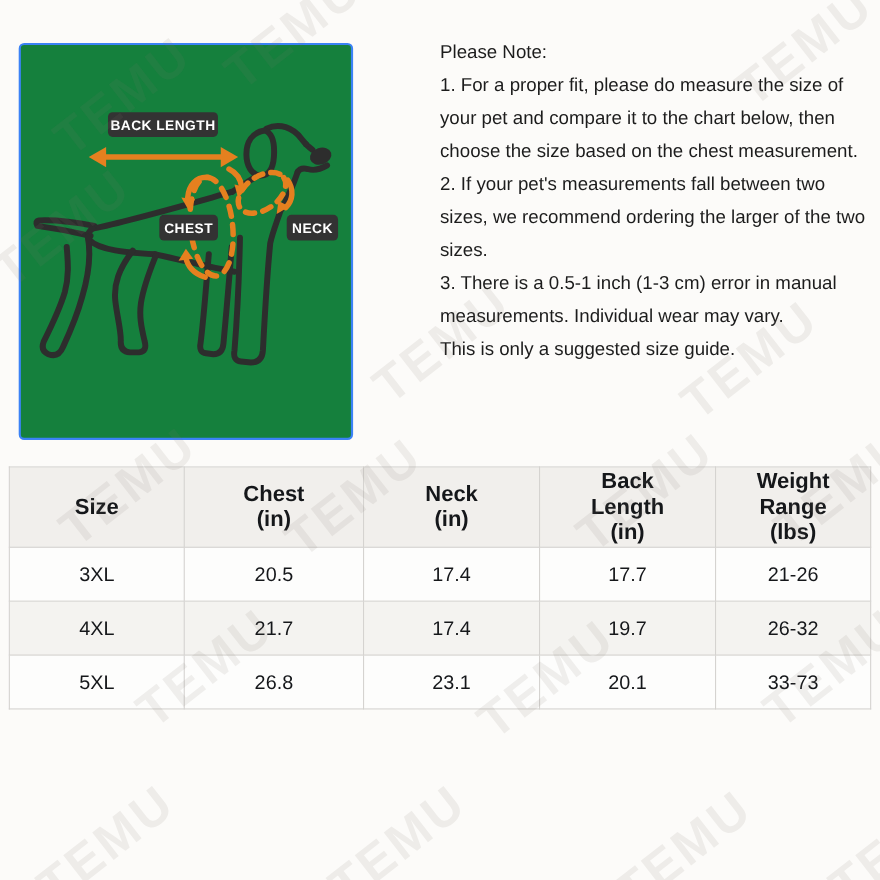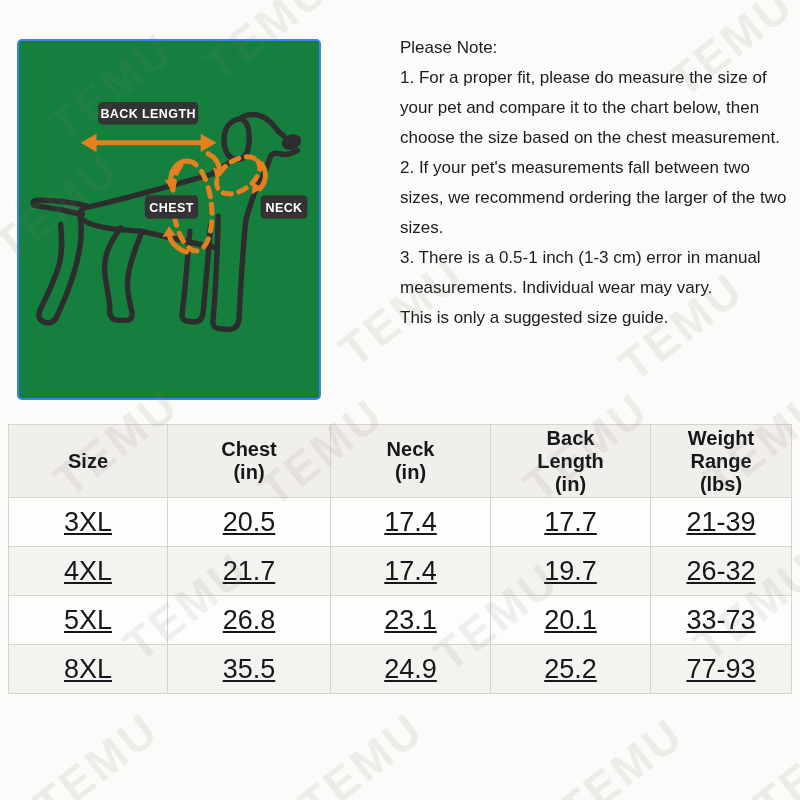--- a/index.html
+++ b/index.html
@@ -34,21 +34,21 @@
     background:#fdfdfc;
   }
   .size-chart th, .size-chart td {
     border:1px solid #d5d3d0; text-align:center; vertical-align:middle;
     color:#15171a;
   }
   .size-chart th {
     height:73px; font-size:20px; font-weight:bold; line-height:23px;
     background:#f1efec; white-space:pre-line;
   }
-  .size-chart td { height:49px; font-size:27px; font-weight:400;text-decoration:underline; }
+  .size-chart td { height:49px; font-size:18px; font-weight:400; }
   .size-chart tbody tr:nth-child(even) td { background:#f4f3f0; }
   .size-chart tbody tr:nth-child(odd) td { background:#fdfdfc; }
   .col-size{width:159px;} .col-chest{width:163px;} .col-neck{width:160px;}
   .col-back{width:160px;} .col-weight{width:141px;}
   
   .wm-layer { position:absolute; left:0; top:0; width:800px; height:800px; pointer-events:none; z-index:50; }
   .wm {
     position:absolute; font-weight:bold; font-size:46px; letter-spacing:3px;
     color:rgba(125,120,110,0.11); transform:rotate(-38deg); white-space:nowrap;
   }
@@ -139,42 +139,35 @@
 Range
 (lbs)</th>
       </tr>
     </thead>
     <tbody>
       <tr>
         <td>3XL</td>
         <td>20.5</td>
         <td>17.4</td>
         <td>17.7</td>
-        <td>21-39</td>
+        <td>21-26</td>
       </tr>
       <tr>
         <td>4XL</td>
         <td>21.7</td>
         <td>17.4</td>
         <td>19.7</td>
         <td>26-32</td>
       </tr>
       <tr>
         <td>5XL</td>
         <td>26.8</td>
         <td>23.1</td>
         <td>20.1</td>
         <td>33-73</td>
-      </tr>
-      <tr>
-        <td>8XL</td>
-        <td>35.5</td>
-        <td>24.9</td>
-        <td>25.2</td>
-        <td>77-93</td>
       </tr>
     </tbody>
   </table>
 
   <div class="wm-layer">
     <span class="wm" style="left:40px;top:60px">TEMU</span>
     <span class="wm" style="left:195px;top:0px">TEMU</span>
     <span class="wm" style="left:660px;top:15px">TEMU</span>
     <span class="wm" style="left:-15px;top:180px">TEMU</span>
     <span class="wm" style="left:330px;top:285px">TEMU</span>

